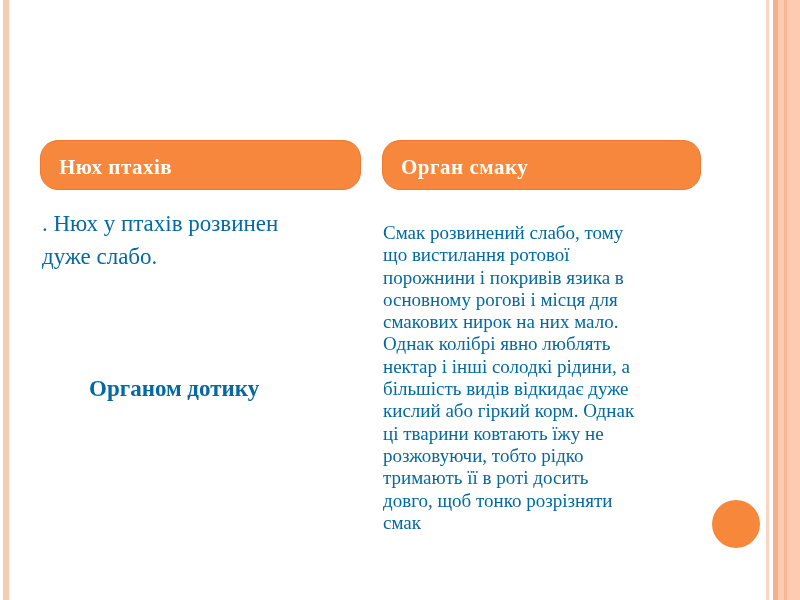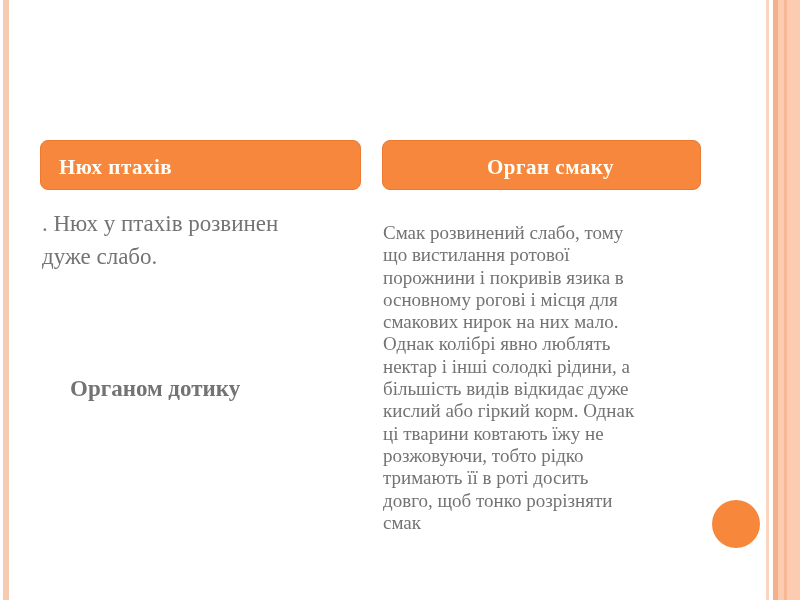--- a/index.html
+++ b/index.html
@@ -46,49 +46,49 @@
     width: 3px; height: 600px;
     background: #F6B795;
   }
   
   .header-pill {
     position: absolute;
     top: 140px;
     height: 50px;
     background: #F7873C;
     border: 1px solid #ED7A31;
-    border-radius: 8px;
+    border-radius: 18px;
     box-sizing: border-box;
     display: flex;
     align-items: center;
     padding-left: 18px;
     padding-top: 4px;
   }
   .header-pill-left  { left: 40px;  width: 321px; }
-  .header-pill-right { left: 382px; width: 319px; justify-content: center; }
+  .header-pill-right { left: 382px; width: 319px; }
   .header-label {
     color: #FFFEF8;
     font-weight: bold;
     font-size: 21px;
     letter-spacing: 0.5px;
     white-space: pre;
   }
   
   .text-block {
     position: absolute;
-    color: #737373;
+    color: #0369a1;
     white-space: pre;
   }
   .smell-paragraph {
     left: 42px; top: 207px;
     font-size: 23px;
     line-height: 33px;
   }
   .touch-block {
-    left: 47px; top: 342px;
+    left: 66px; top: 342px;
     font-size: 23px;
     line-height: 31px;
   }
   .touch-title { font-weight: bold; }
   .taste-paragraph {
     left: 383px; top: 222px;
     font-size: 19px;
     line-height: 22.3px;
   }
   

